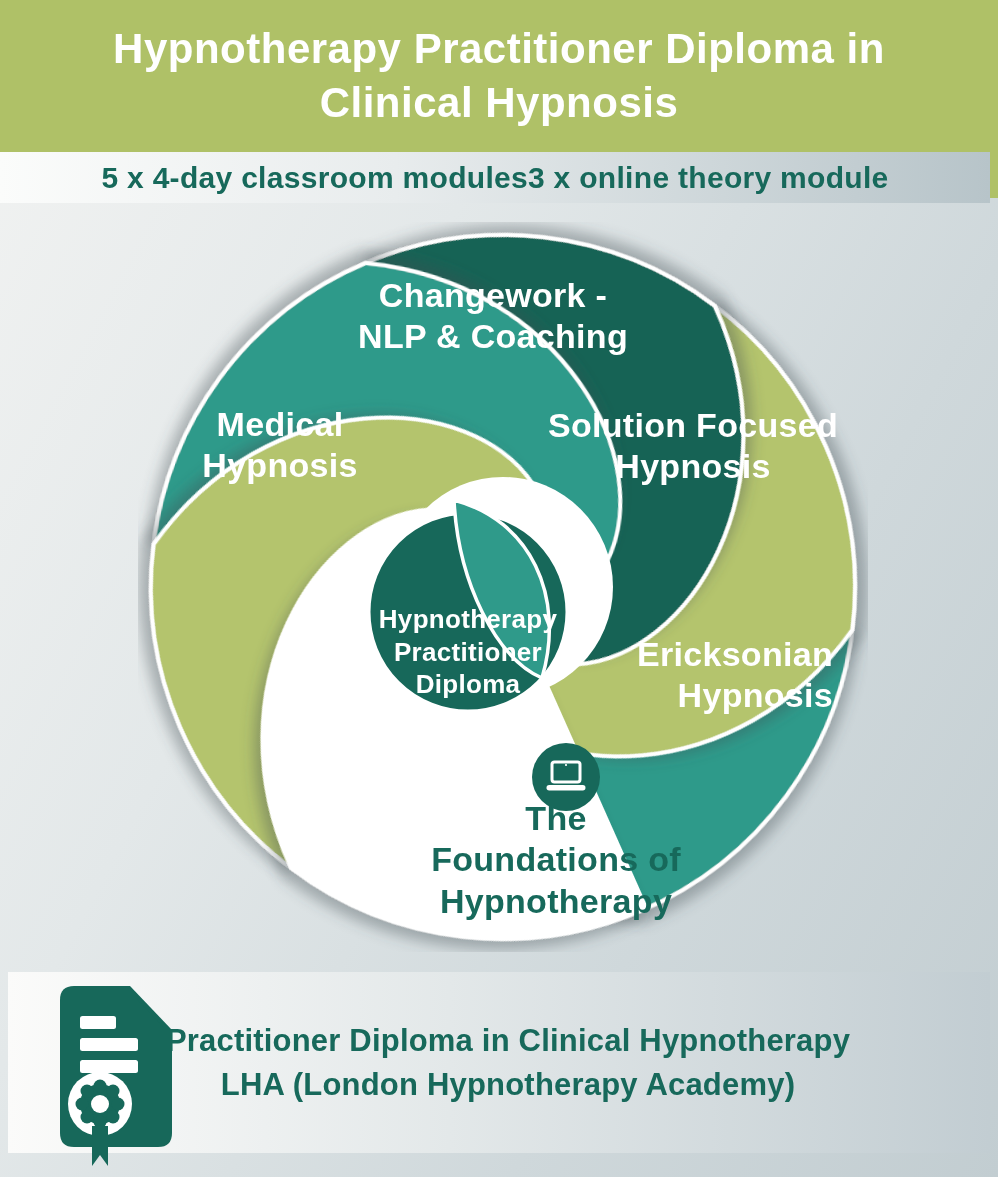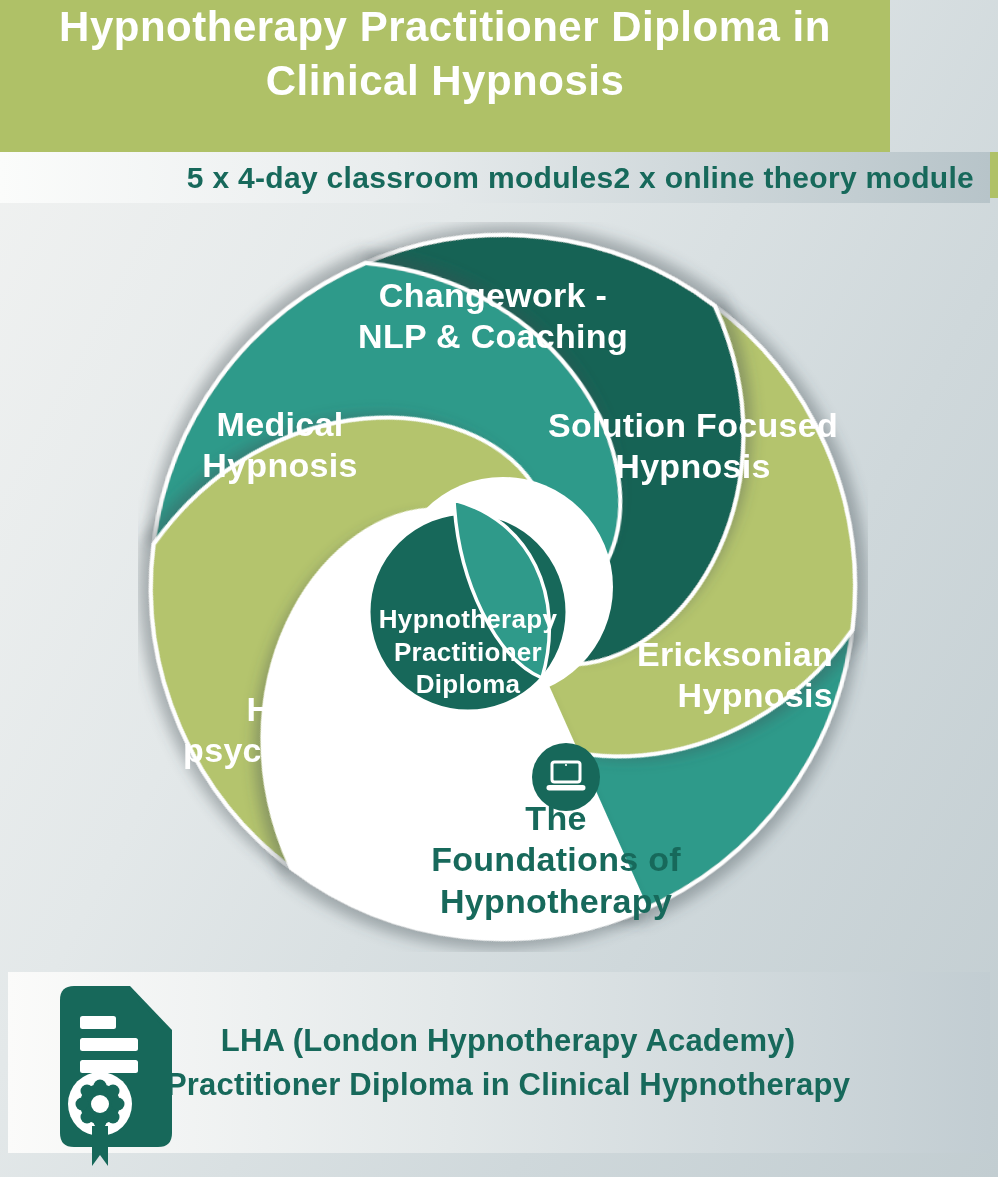--- a/index.html
+++ b/index.html
@@ -7,34 +7,34 @@
     position:relative;width:998px;height:1177px;overflow:hidden;
     font-family:"Liberation Sans",sans-serif;
     background:linear-gradient(118deg,#f2f3f2 0%,#e3e8e9 35%,#cfd8db 70%,#c2cdd1 100%);
   }
   .glow{
     position:absolute;left:40px;top:190px;width:920px;height:820px;
     background:radial-gradient(closest-side,rgba(255,255,255,.8),rgba(255,255,255,0) 72%);
     pointer-events:none;
   }
   .banner{
-    position:absolute;left:0;top:0;width:890px;height:152px;
-    background:#afc167;display:flex;align-items:flex-start;justify-content:center;
+    position:absolute;left:0;top:0;width:998px;height:152px;
+    background:#afc167;display:flex;align-items:center;justify-content:center;
   }
   .banner-title{
     color:#ffffff;font-size:42px;font-weight:bold;text-align:center;
     line-height:1.28;white-space:pre-line;letter-spacing:.5px;
   }
   .banner-tab{
     position:absolute;left:990px;top:152px;width:8px;height:46px;background:#afc167;
   }
   .modules-bar{
     position:absolute;left:0;top:152px;width:990px;height:51px;
     background:linear-gradient(90deg,#fbfcfb 0%,#e8eced 40%,#b7c4c9 100%);
-    display:flex;align-items:center;justify-content:flex-end;
+    display:flex;align-items:center;justify-content:center;
     padding:0 16px;box-sizing:border-box;
   }
   .modules-bar span{
     color:#17695b;font-size:30px;font-weight:bold;letter-spacing:.3px;
   }
   .wheel-svg{position:absolute;left:138px;top:222px;}
   .seg-label{
     position:absolute;transform:translate(-50%,-50%);
     font-size:34px;font-weight:bold;text-align:center;line-height:1.22;
     white-space:pre-line;letter-spacing:.3px;pointer-events:none;
@@ -63,21 +63,21 @@
   <div class="glow"></div>
 
   <div class="banner">
     <div class="banner-title">Hypnotherapy Practitioner Diploma in
 Clinical Hypnosis</div>
   </div>
   <div class="banner-tab"></div>
 
   <div class="modules-bar">
     <span>5 x 4-day classroom modules</span>
-    <span>2 x online theory module</span>
+    <span>3 x online theory module</span>
   </div>
 
   <svg class="wheel-svg" width="730" height="730" viewBox="0 0 730 730">
     <defs>
       <filter id="bladeShadow" x="-25%" y="-25%" width="150%" height="150%">
         <feDropShadow dx="5" dy="9" stdDeviation="7" flood-color="#3d4b51" flood-opacity="0.38"></feDropShadow>
       </filter>
     </defs>
     <g transform="translate(365,365)" stroke-linejoin="round" stroke-linecap="round">
 
@@ -108,22 +108,20 @@
 
   <div class="seg-label light-label" style="left:493px;top:316px;">Changework -
 NLP &amp; Coaching</div>
   <div class="seg-label light-label" style="left:693px;top:446px;">Solution Focused
 Hypnosis</div>
   <div class="seg-label light-label" style="left:735px;top:675px;text-align:right;">Ericksonian
 Hypnosis</div>
   <div class="seg-label dark-label" style="left:520px;top:860px;">The
 Foundations of
 Hypnotherapy</div>
-  <div class="seg-label light-label" style="left:306px;top:730px;">Hypno-
-psychotherapy</div>
   <div class="seg-label light-label" style="left:280px;top:445px;">Medical
 Hypnosis</div>
   <div class="seg-label light-label center-label" style="left:468px;top:652px;">Hypnotherapy
 Practitioner
 Diploma</div>
 
   <div class="footer-panel">
     <div class="cert-wrap">
       <svg width="130" height="188" viewBox="0 0 130 188">
         <g fill="#17685a">
@@ -147,18 +145,18 @@
           <circle cx="57" cy="135" r="6.5"></circle>
             <circle cx="31" cy="135" r="6.5"></circle>
           <circle cx="57" cy="109" r="6.5"></circle>
             <circle cx="31" cy="109" r="6.5"></circle>
           <path d="M36 144 h16 v40 l-8 -11 l-8 11 Z"></path>
         </g>
         <circle cx="44" cy="122" r="9" fill="#ffffff"></circle>
       </svg>
     </div>
     <div class="footer-text">
+      <div>Practitioner Diploma in Clinical Hypnotherapy</div>
       <div>LHA (London Hypnotherapy Academy)</div>
-      <div>Practitioner Diploma in Clinical Hypnotherapy</div>
     </div>
   </div>
 
 </div>
 
 </body></html>

